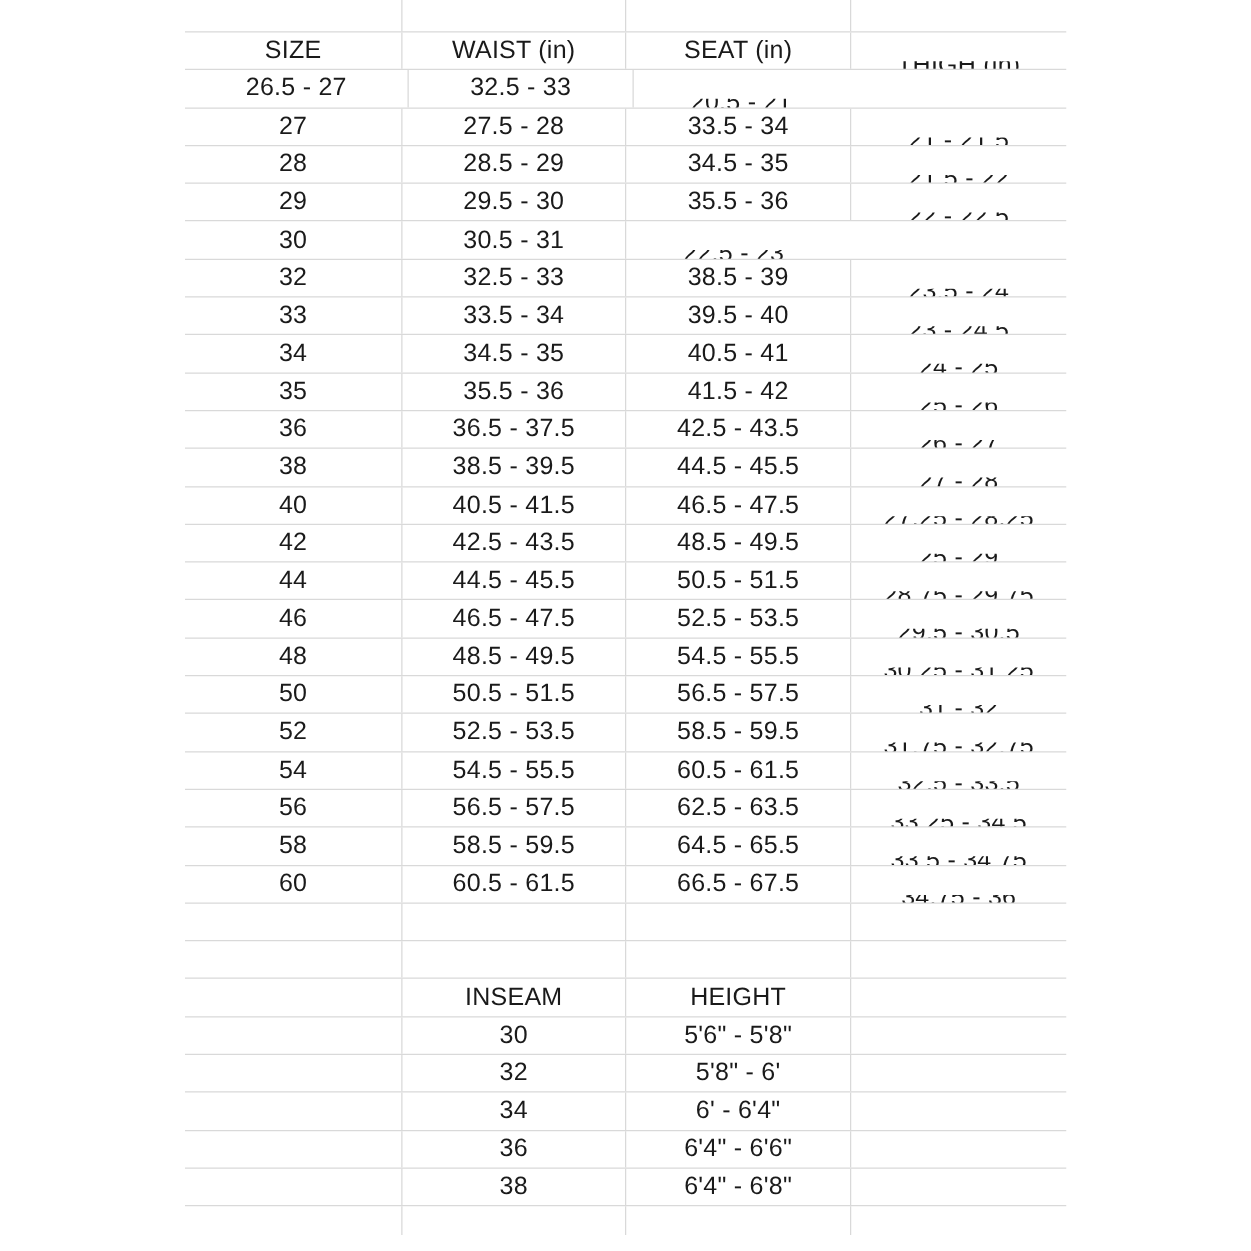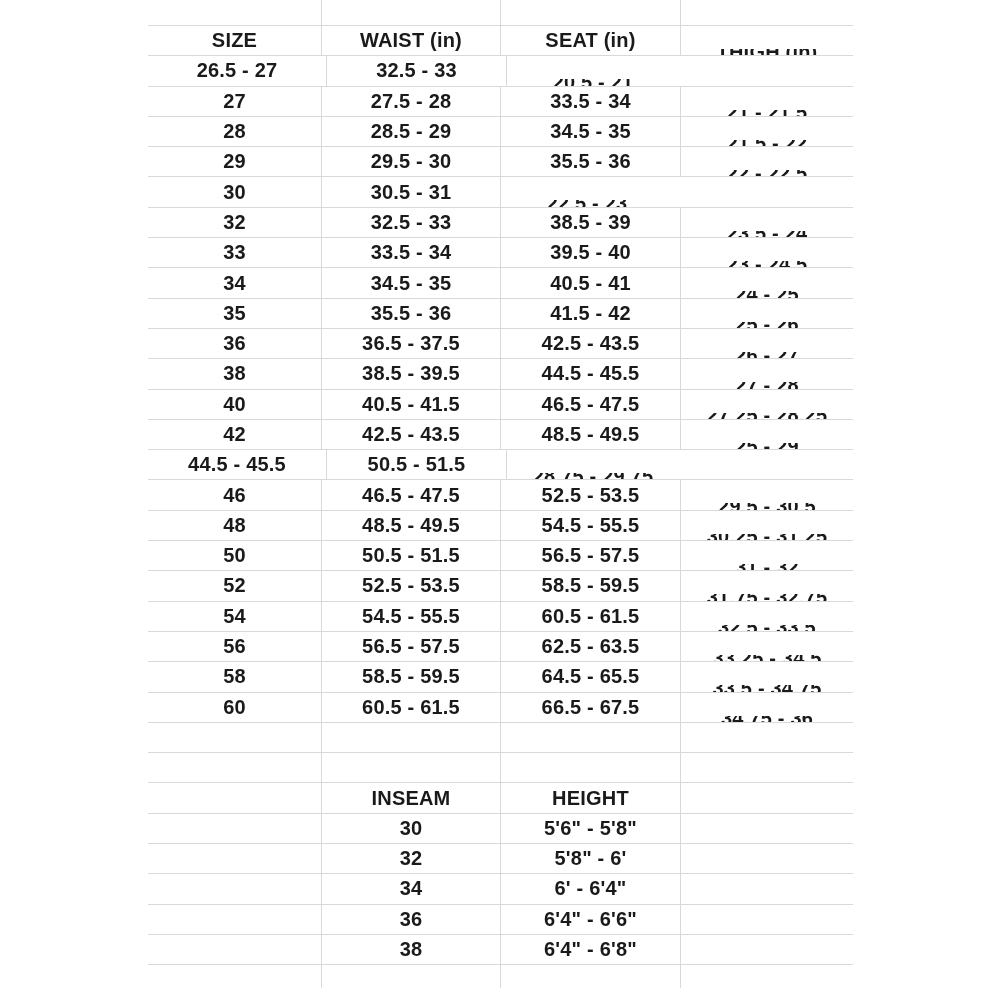--- a/index.html
+++ b/index.html
@@ -16,21 +16,21 @@
     width: 1001px; height: 1001px;
     background: #ffffff;
   }
   .sheet {
     position: absolute;
     left: 148px; top: 0;
     width: 705px; height: 976px;
     display: flex;
     flex-direction: column;
     font-size: 20px;
-    font-weight: 700;
+    font-weight: 400;
     letter-spacing: 0.2px;
   }
   .row {
     display: flex;
     flex: 0 0 auto;
     height: 30.3px;
     border-bottom: 1px solid var(--grid);
   }
   .row.blank-top { height: 26px; }
   .row.partial { border-bottom: none; flex: 1 1 auto; height: auto; }
@@ -133,20 +133,21 @@
         <div class="cell c2">46.5 - 47.5</div>
         <div class="cell c3">27.25 - 28.25</div>
       </div>
       <div class="row">
         <div class="cell c0">42</div>
         <div class="cell c1">42.5 - 43.5</div>
         <div class="cell c2">48.5 - 49.5</div>
         <div class="cell c3">25 - 29</div>
       </div>
       <div class="row">
+        <div class="cell c0">44</div>
         <div class="cell c1">44.5 - 45.5</div>
         <div class="cell c2">50.5 - 51.5</div>
         <div class="cell c3">28.75 - 29.75</div>
       </div>
       <div class="row">
         <div class="cell c0">46</div>
         <div class="cell c1">46.5 - 47.5</div>
         <div class="cell c2">52.5 - 53.5</div>
         <div class="cell c3">29.5 - 30.5</div>
       </div>

